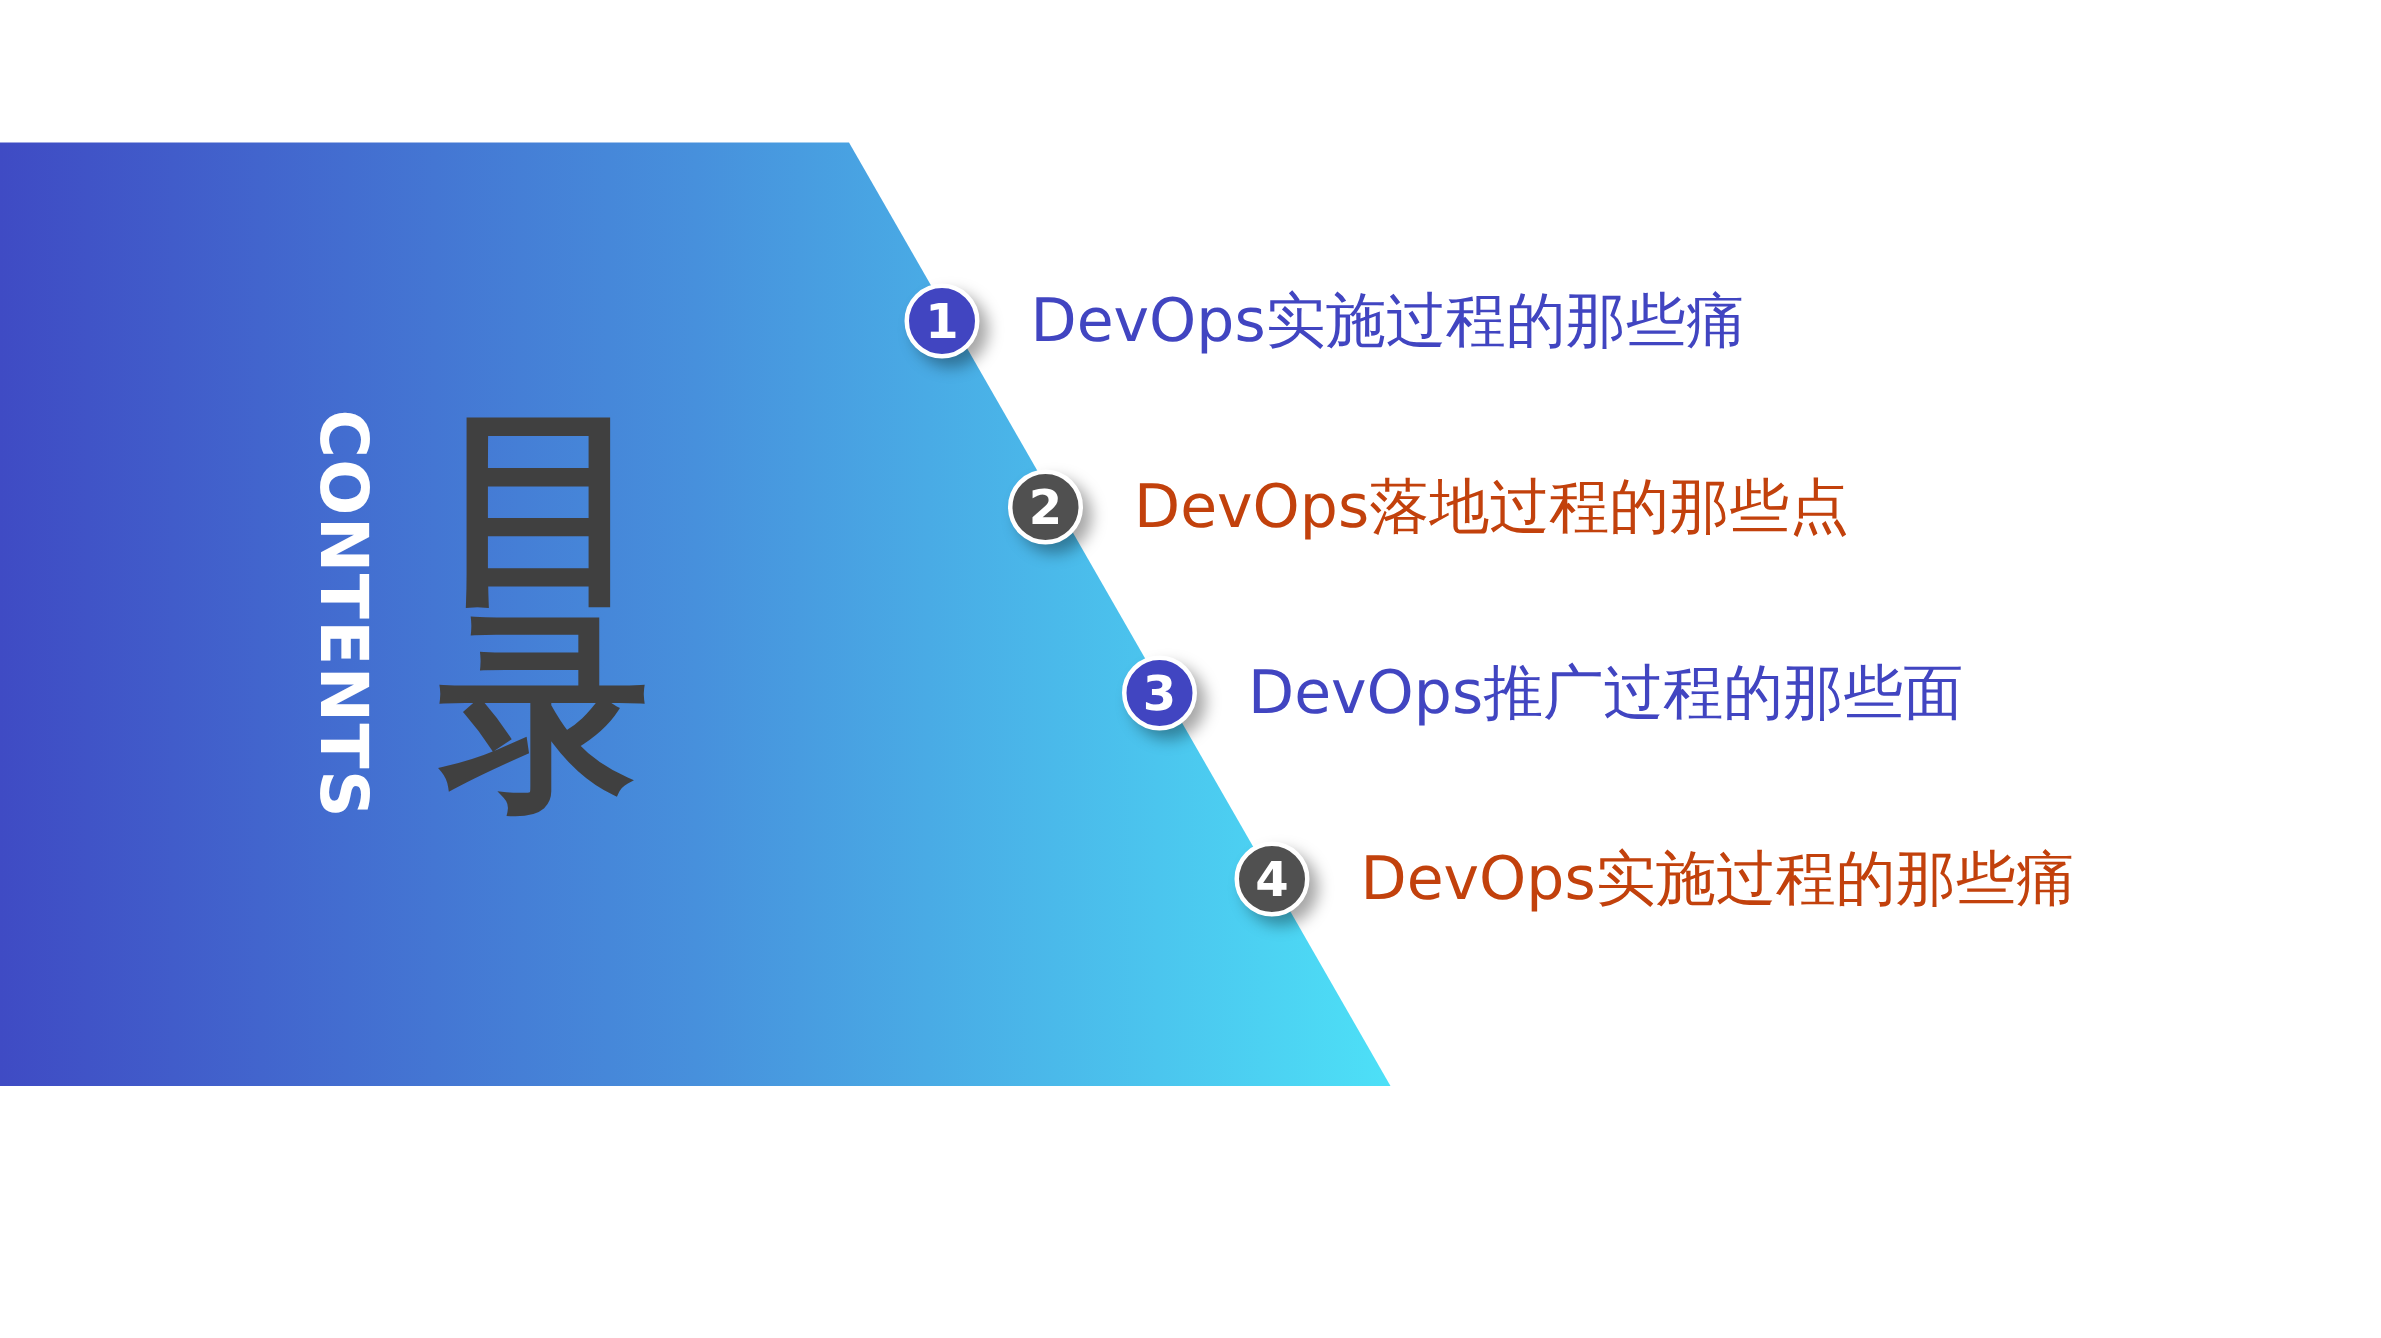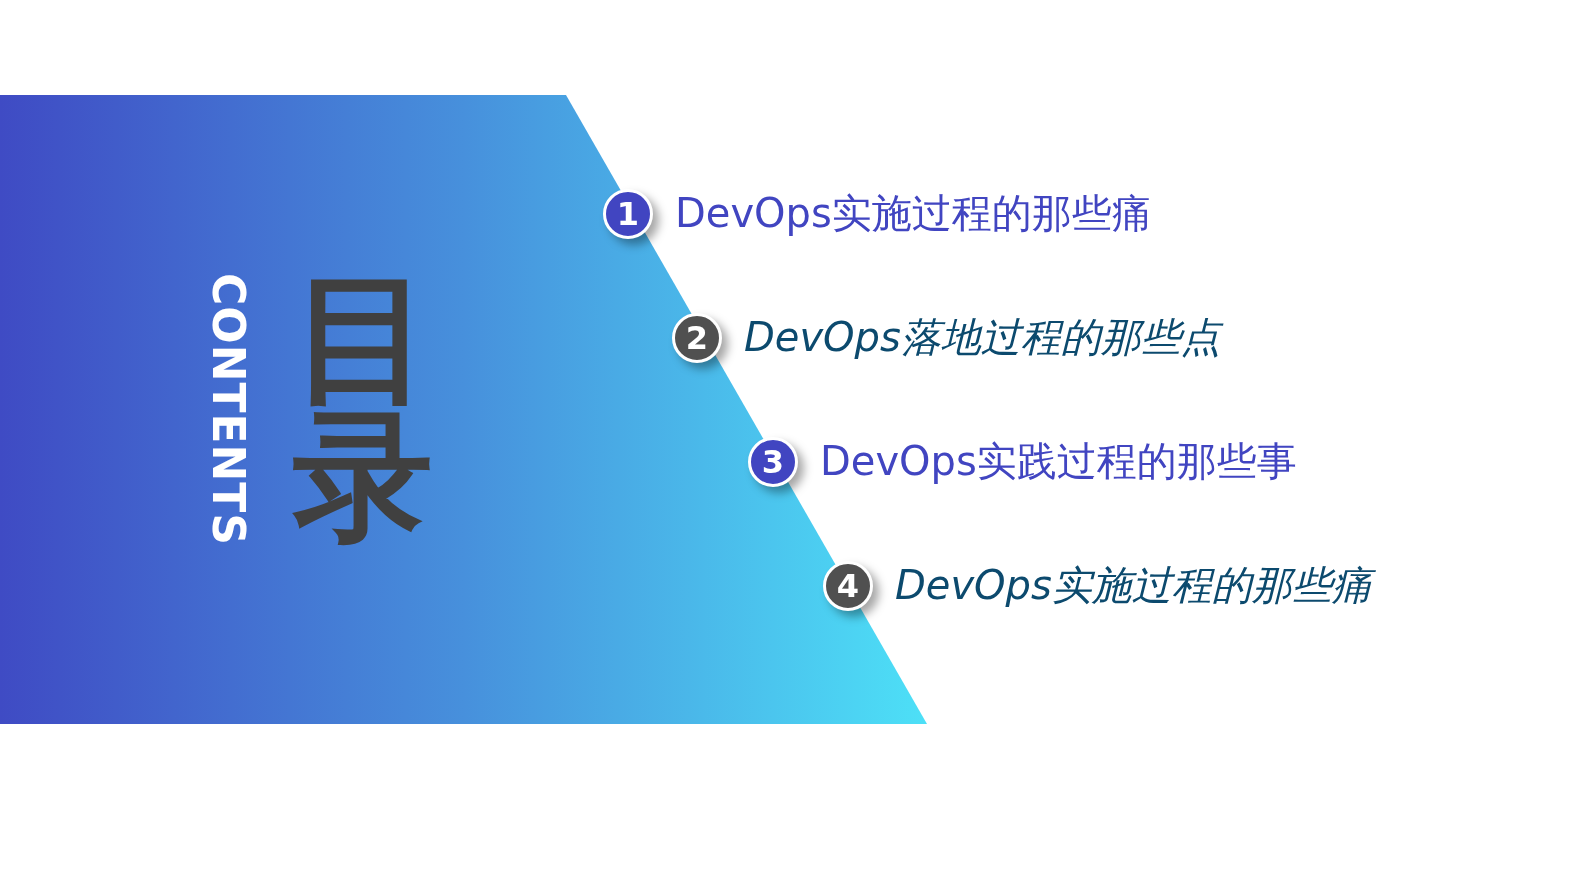--- a/index.html
+++ b/index.html
@@ -11,23 +11,23 @@
     .contents-en span { transform:rotate(90deg); white-space:nowrap; color:#fff; font-weight:bold;
       font-size:44px; letter-spacing:1px; font-family:"DejaVu Sans", sans-serif; }
     .title-cn { position:absolute; left:288px; top:270px; width:150px; color:#404040; font-weight:bold;
       font-size:140px; line-height:138px; font-family:"DejaVu Sans", sans-serif; text-align:center; }
     .item { position:absolute; display:flex; align-items:center; }
     .badge { width:44px; height:44px; border-radius:50%; border:3px solid #fff;
       box-shadow: 6px 6px 10px rgba(0,0,0,0.35); display:flex; align-items:center; justify-content:center;
       color:#fff; font-weight:bold; font-size:32px; font-family:"DejaVu Sans", sans-serif; }
     .badge.blue { background:#4145c1; }
     .badge.gray { background:#505050; }
-    .label { margin-left:22px; font-size:40px; font-family:"DejaVu Sans", sans-serif; white-space:nowrap; }
+    .label { margin-left:34px; font-size:40px; font-family:"DejaVu Sans", sans-serif; white-space:nowrap; }
     .label.blue { color:#4145c1; }
-    .label.gray { color:#0c4a6e;font-style:italic; }
+    .label.gray { color:#c2410c; }
   </style>
 </head>
 <body>
 
 <svg class="banner" viewBox="0 0 1587 892" width="1587" height="892">
   <defs>
     <linearGradient id="g" x1="0" y1="0" x2="1" y2="0">
       <stop offset="0" stop-color="#3f4bc4"></stop>
       <stop offset="0.5" stop-color="#4790dc"></stop>
       <stop offset="1" stop-color="#4de0f7"></stop>
@@ -44,18 +44,18 @@
 <div class="item" style="left:603px; top:186px;">
   <div class="badge blue">1</div>
   <div class="label blue">DevOps实施过程的那些痛</div>
 </div>
 <div class="item" style="left:672px; top:310px;">
   <div class="badge gray">2</div>
   <div class="label gray">DevOps落地过程的那些点</div>
 </div>
 <div class="item" style="left:748px; top:434px;">
   <div class="badge blue">3</div>
-  <div class="label blue">DevOps实践过程的那些事</div>
+  <div class="label blue">DevOps推广过程的那些面</div>
 </div>
 <div class="item" style="left:823px; top:558px;">
   <div class="badge gray">4</div>
   <div class="label gray">DevOps实施过程的那些痛</div>
 </div>
 
 </body></html>

